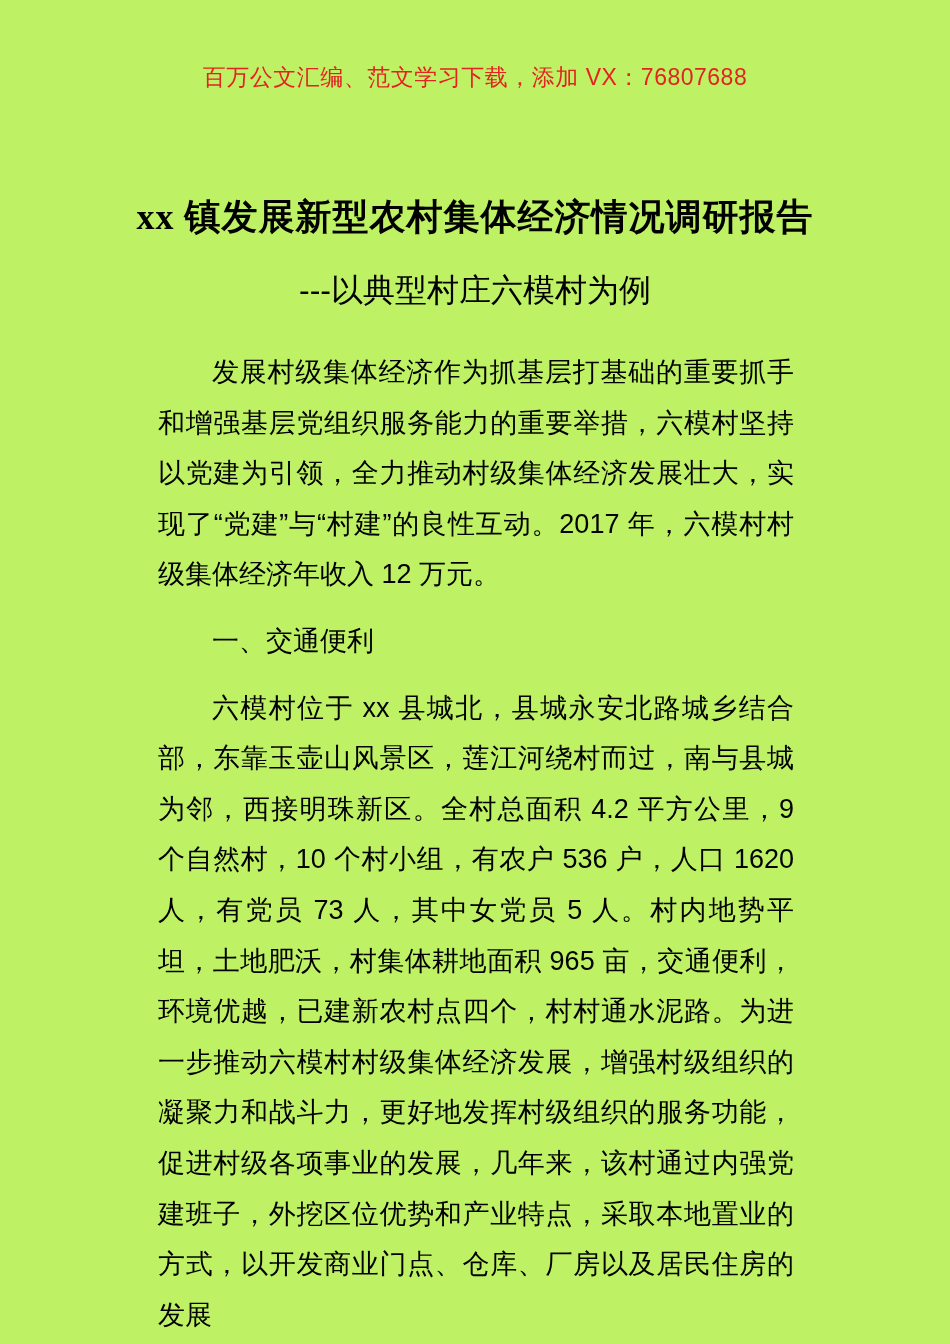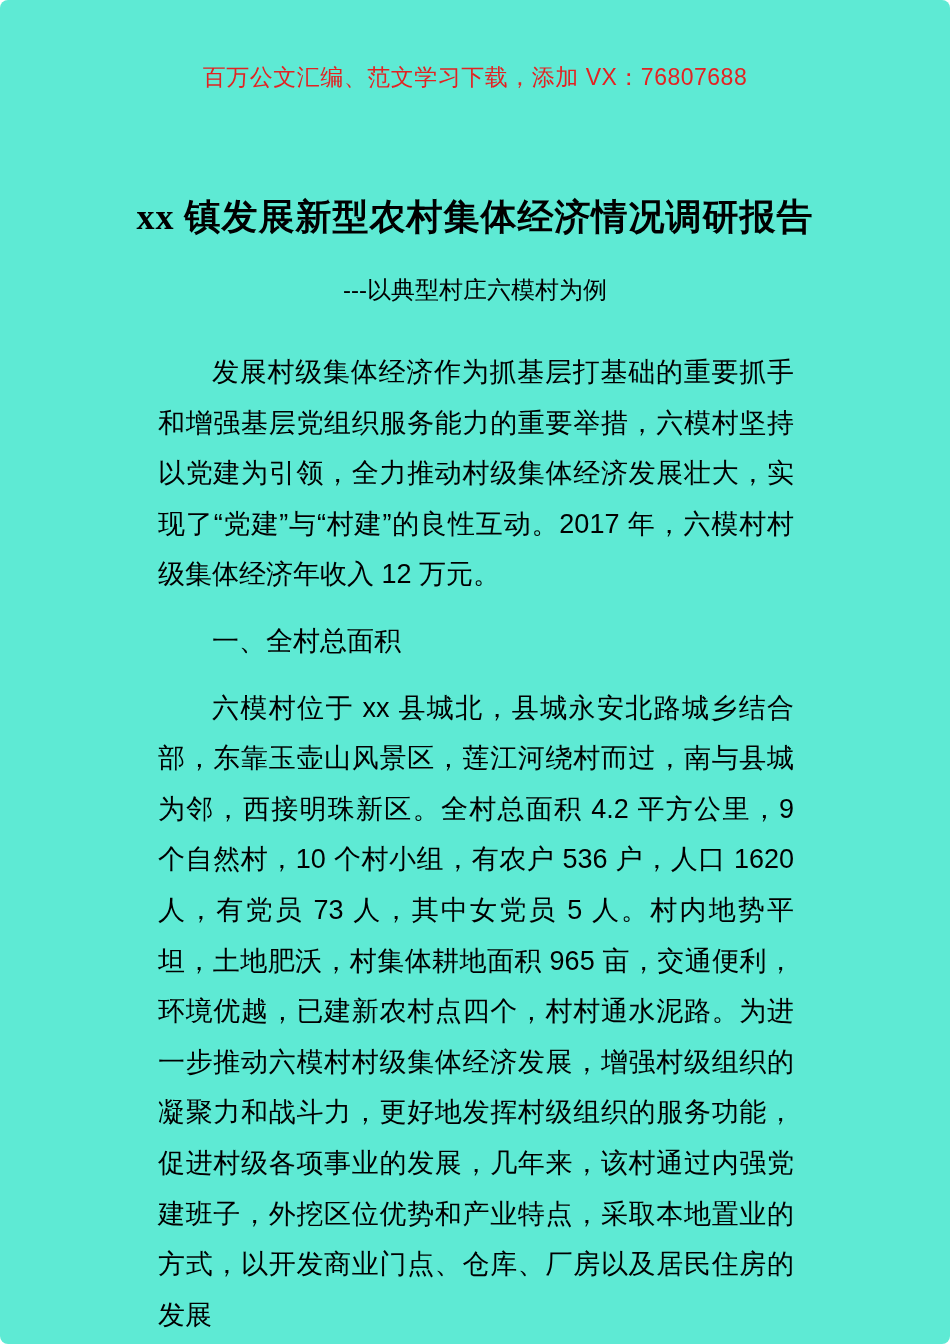--- a/index.html
+++ b/index.html
@@ -4,25 +4,24 @@
 <style>
   html, body {
     margin: 0;
     padding: 0;
     background: #ffffff;
   }
   .page {
     position: relative;
     width: 950px;
     height: 1344px;
-    background: #5eead4;
+    background: #bef264;
     overflow: hidden;
     color: #000000;
     font-family: "Liberation Sans", sans-serif;
-    border-radius: 8px;
   }
   .notice {
     position: absolute;
     top: 62px;
     left: 0;
     width: 100%;
     text-align: center;
     font-size: 23px;
     line-height: 30px;
     letter-spacing: 0.5px;
@@ -40,21 +39,21 @@
     font-size: 36px;
     line-height: 54px;
     letter-spacing: 1px;
   }
   .doc-subtitle {
     position: absolute;
     top: 272px;
     left: 0;
     width: 100%;
     text-align: center;
-    font-size: 24px;
+    font-size: 32px;
     line-height: 36px;
   }
   .content {
     position: absolute;
     top: 331px;
     left: 142px;
     width: 668px;
     font-size: 27px;
     line-height: 50.6px;
     text-align: justify;
@@ -72,17 +71,17 @@
 <div class="page">
 
   <div class="notice" style="color: rgb(227, 34, 34);">百万公文汇编、范文学习下载，添加 VX：76807688</div>
 
   <h1 class="doc-title">xx 镇发展新型农村集体经济情况调研报告</h1>
 
   <div class="doc-subtitle">---以典型村庄六模村为例</div>
 
   <div class="content">
     <p>发展村级集体经济作为抓基层打基础的重要抓手和增强基层党组织服务能力的重要举措，六模村坚持以党建为引领，全力推动村级集体经济发展壮大，实现了“党建”与“村建”的良性互动。2017 年，六模村村级集体经济年收入 12 万元。</p>
-    <p>一、全村总面积</p>
+    <p>一、交通便利</p>
     <p>六模村位于 xx 县城北，县城永安北路城乡结合部，东靠玉壶山风景区，莲江河绕村而过，南与县城为邻，西接明珠新区。全村总面积 4.2 平方公里，9 个自然村，10 个村小组，有农户 536 户，人口 1620 人，有党员 73 人，其中女党员 5 人。村内地势平坦，土地肥沃，村集体耕地面积 965 亩，交通便利，环境优越，已建新农村点四个，村村通水泥路。为进一步推动六模村村级集体经济发展，增强村级组织的凝聚力和战斗力，更好地发挥村级组织的服务功能，促进村级各项事业的发展，几年来，该村通过内强党建班子，外挖区位优势和产业特点，采取本地置业的方式，以开发商业门点、仓库、厂房以及居民住房的发展</p>
   </div>
 
 </div>
 
 </body></html>

